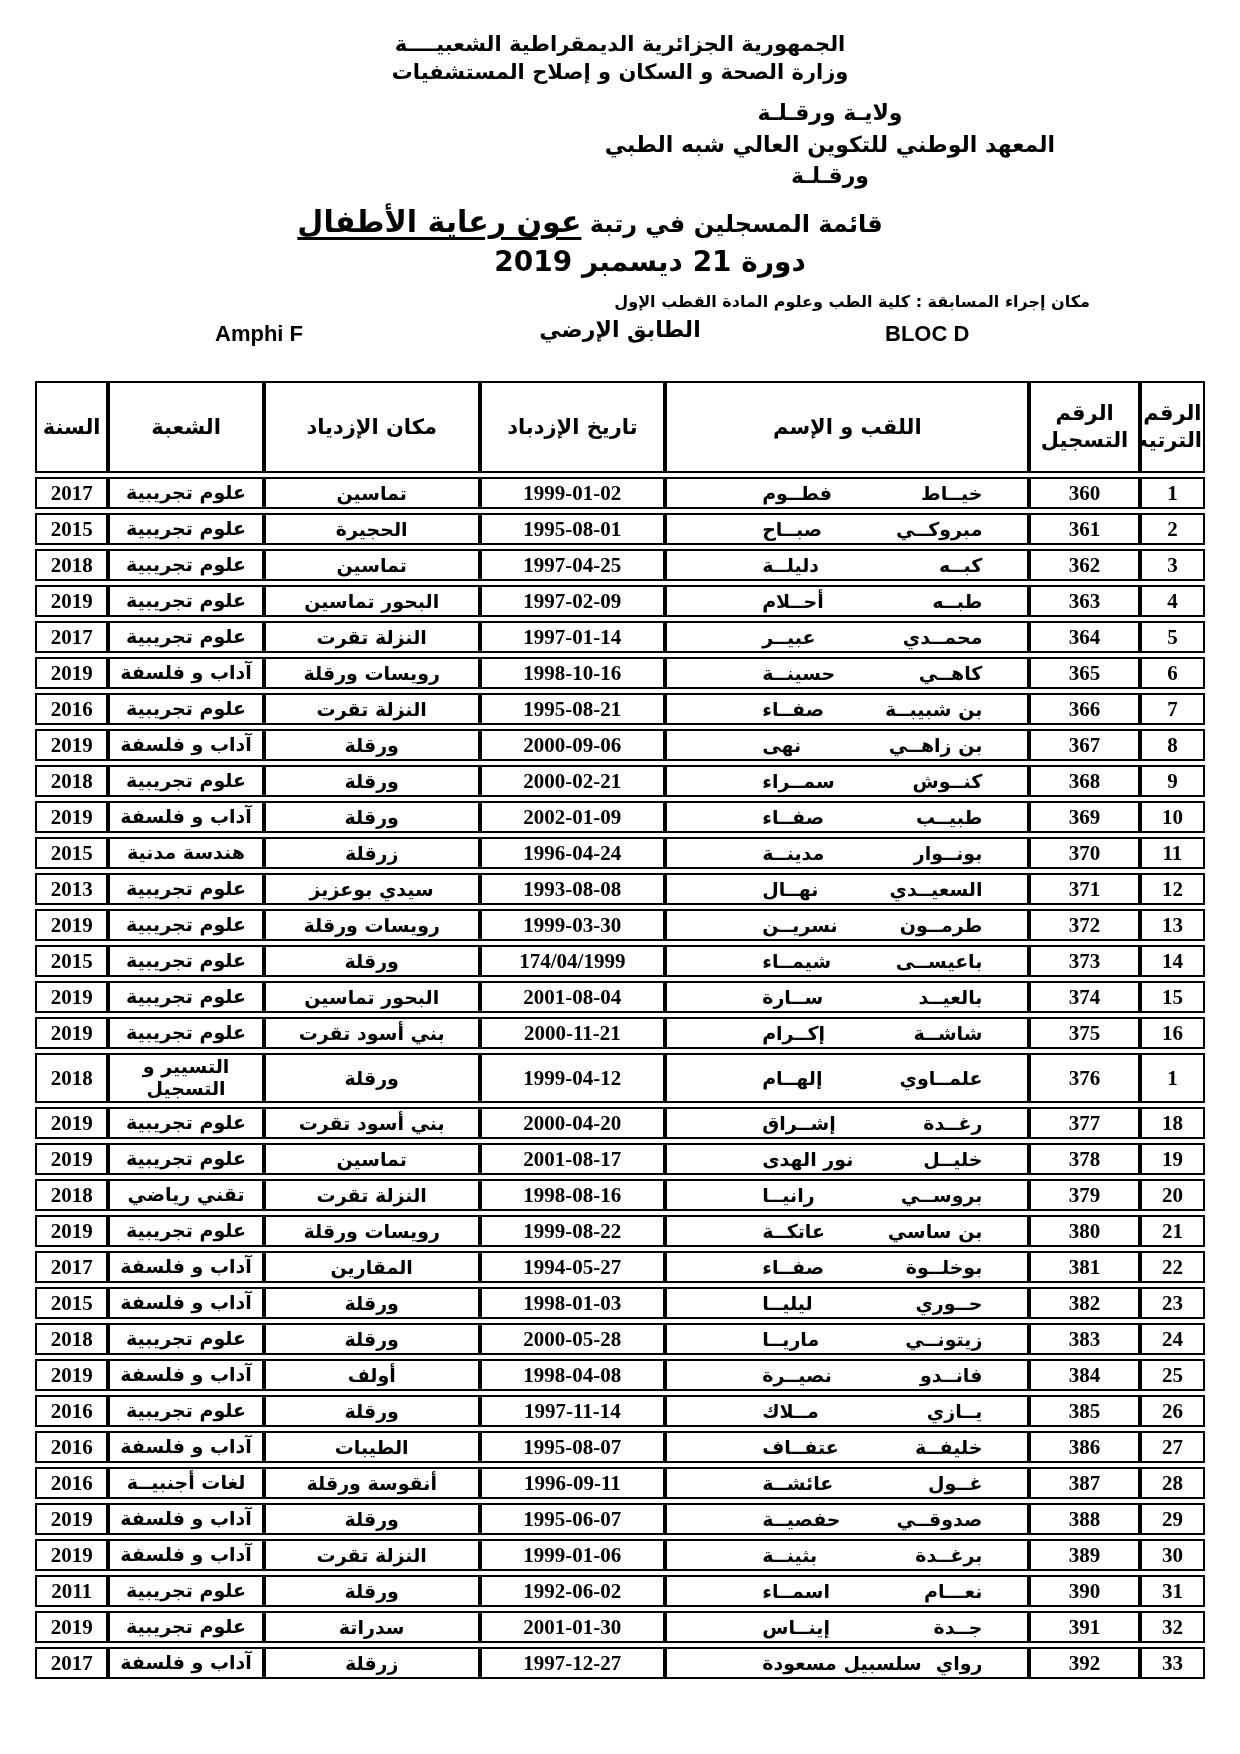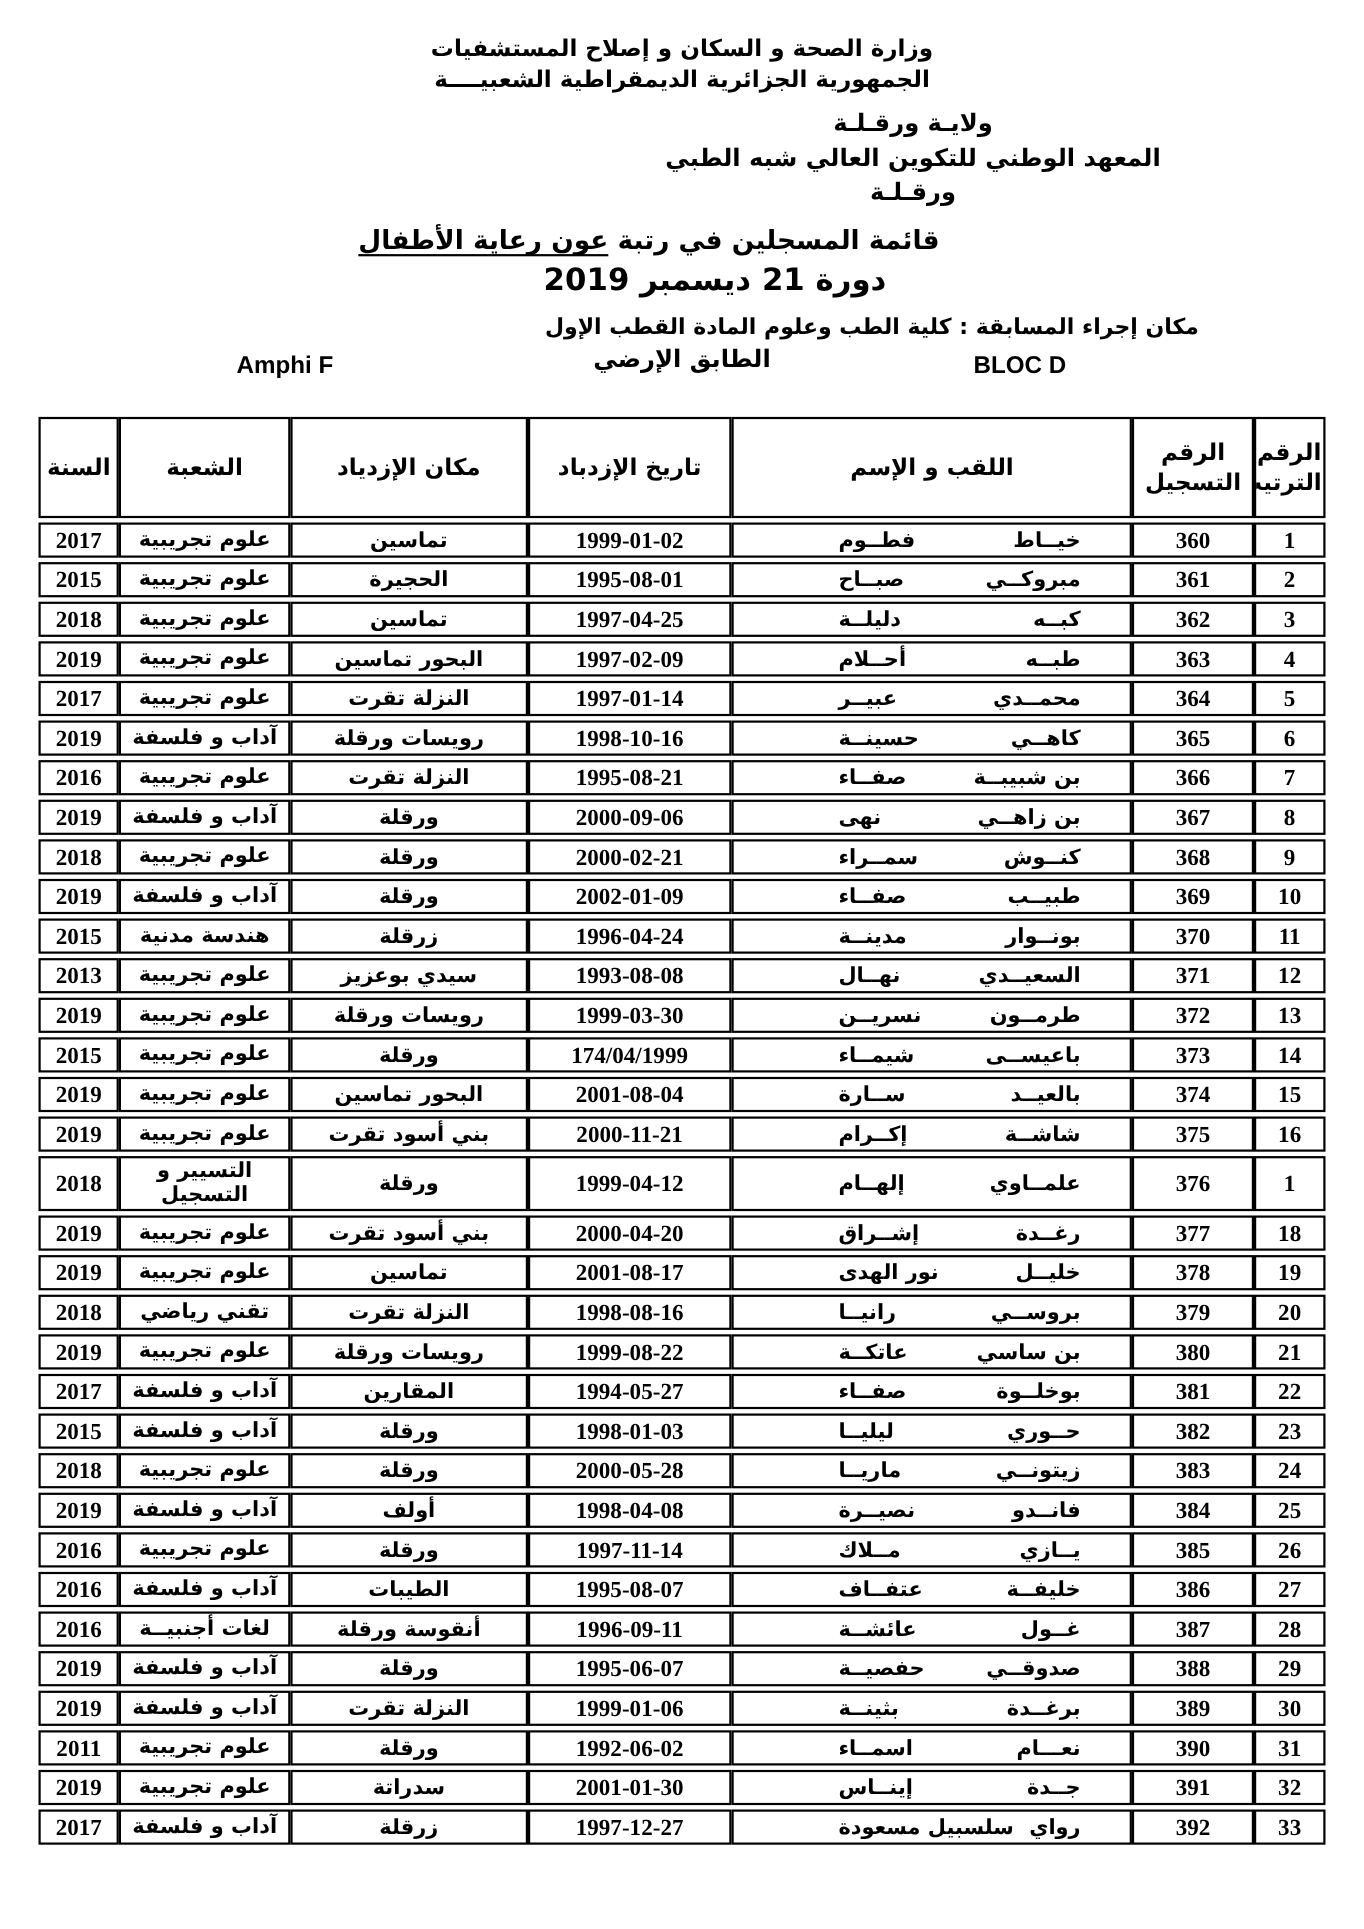--- a/index.html
+++ b/index.html
@@ -30,40 +30,40 @@
   }
   
   .doc-title{
     position:relative;left:-30px;
     margin-top:12px;
     text-align:center;
     font-weight:bold;
     font-size:24px;
   }
   .doc-title .rank{
-    font-size:24px;
+    font-size:30px;
     text-decoration:underline;
     text-underline-offset:5px;
   }
   .session{
     position:relative;left:30px;
     margin-top:6px;
     text-align:center;
     font-weight:bold;
     font-size:28px;
   }
   .location{
     margin-top:14px;
     padding-left:0;
     padding-right:0;
     text-align:right;
     margin-left:150px;
     margin-right:150px;
     font-weight:bold;
-    font-size:20px;
+    font-size:16px;
   }
   
   .venue-row{
     position:relative;
     height:44px;
     margin-top:6px;
     font-weight:bold;
     font-size:22px;
   }
   .venue-row .amphi{position:absolute;left:215px;top:4px;font-family:"Liberation Sans","DejaVu Sans",sans-serif;}
@@ -115,22 +115,22 @@
   col.c-place{width:215px;}
   col.c-branch{width:155px;}
   col.c-year{width:73px;}
 </style>
 </head>
 <body>
 
 <div class="page">
 
   <div class="gov-header">
+    <div>الجمهورية الجزائرية  الديمقراطية الشعبيــــة</div>
     <div>وزارة الصحة و السكان و إصلاح المستشفيات</div>
-    <div>الجمهورية الجزائرية  الديمقراطية الشعبيــــة</div>
   </div>
 
   <div class="wilaya-block">
     <div>ولايـة ورقـلـة</div>
     <div>المعهد الوطني للتكوين العالي شبه الطبي</div>
     <div>ورقـلـة</div>
   </div>
 
   <div class="doc-title">
     <span>قائمة المسجلين في رتبة </span><span class="rank">عون رعاية الأطفال</span>

